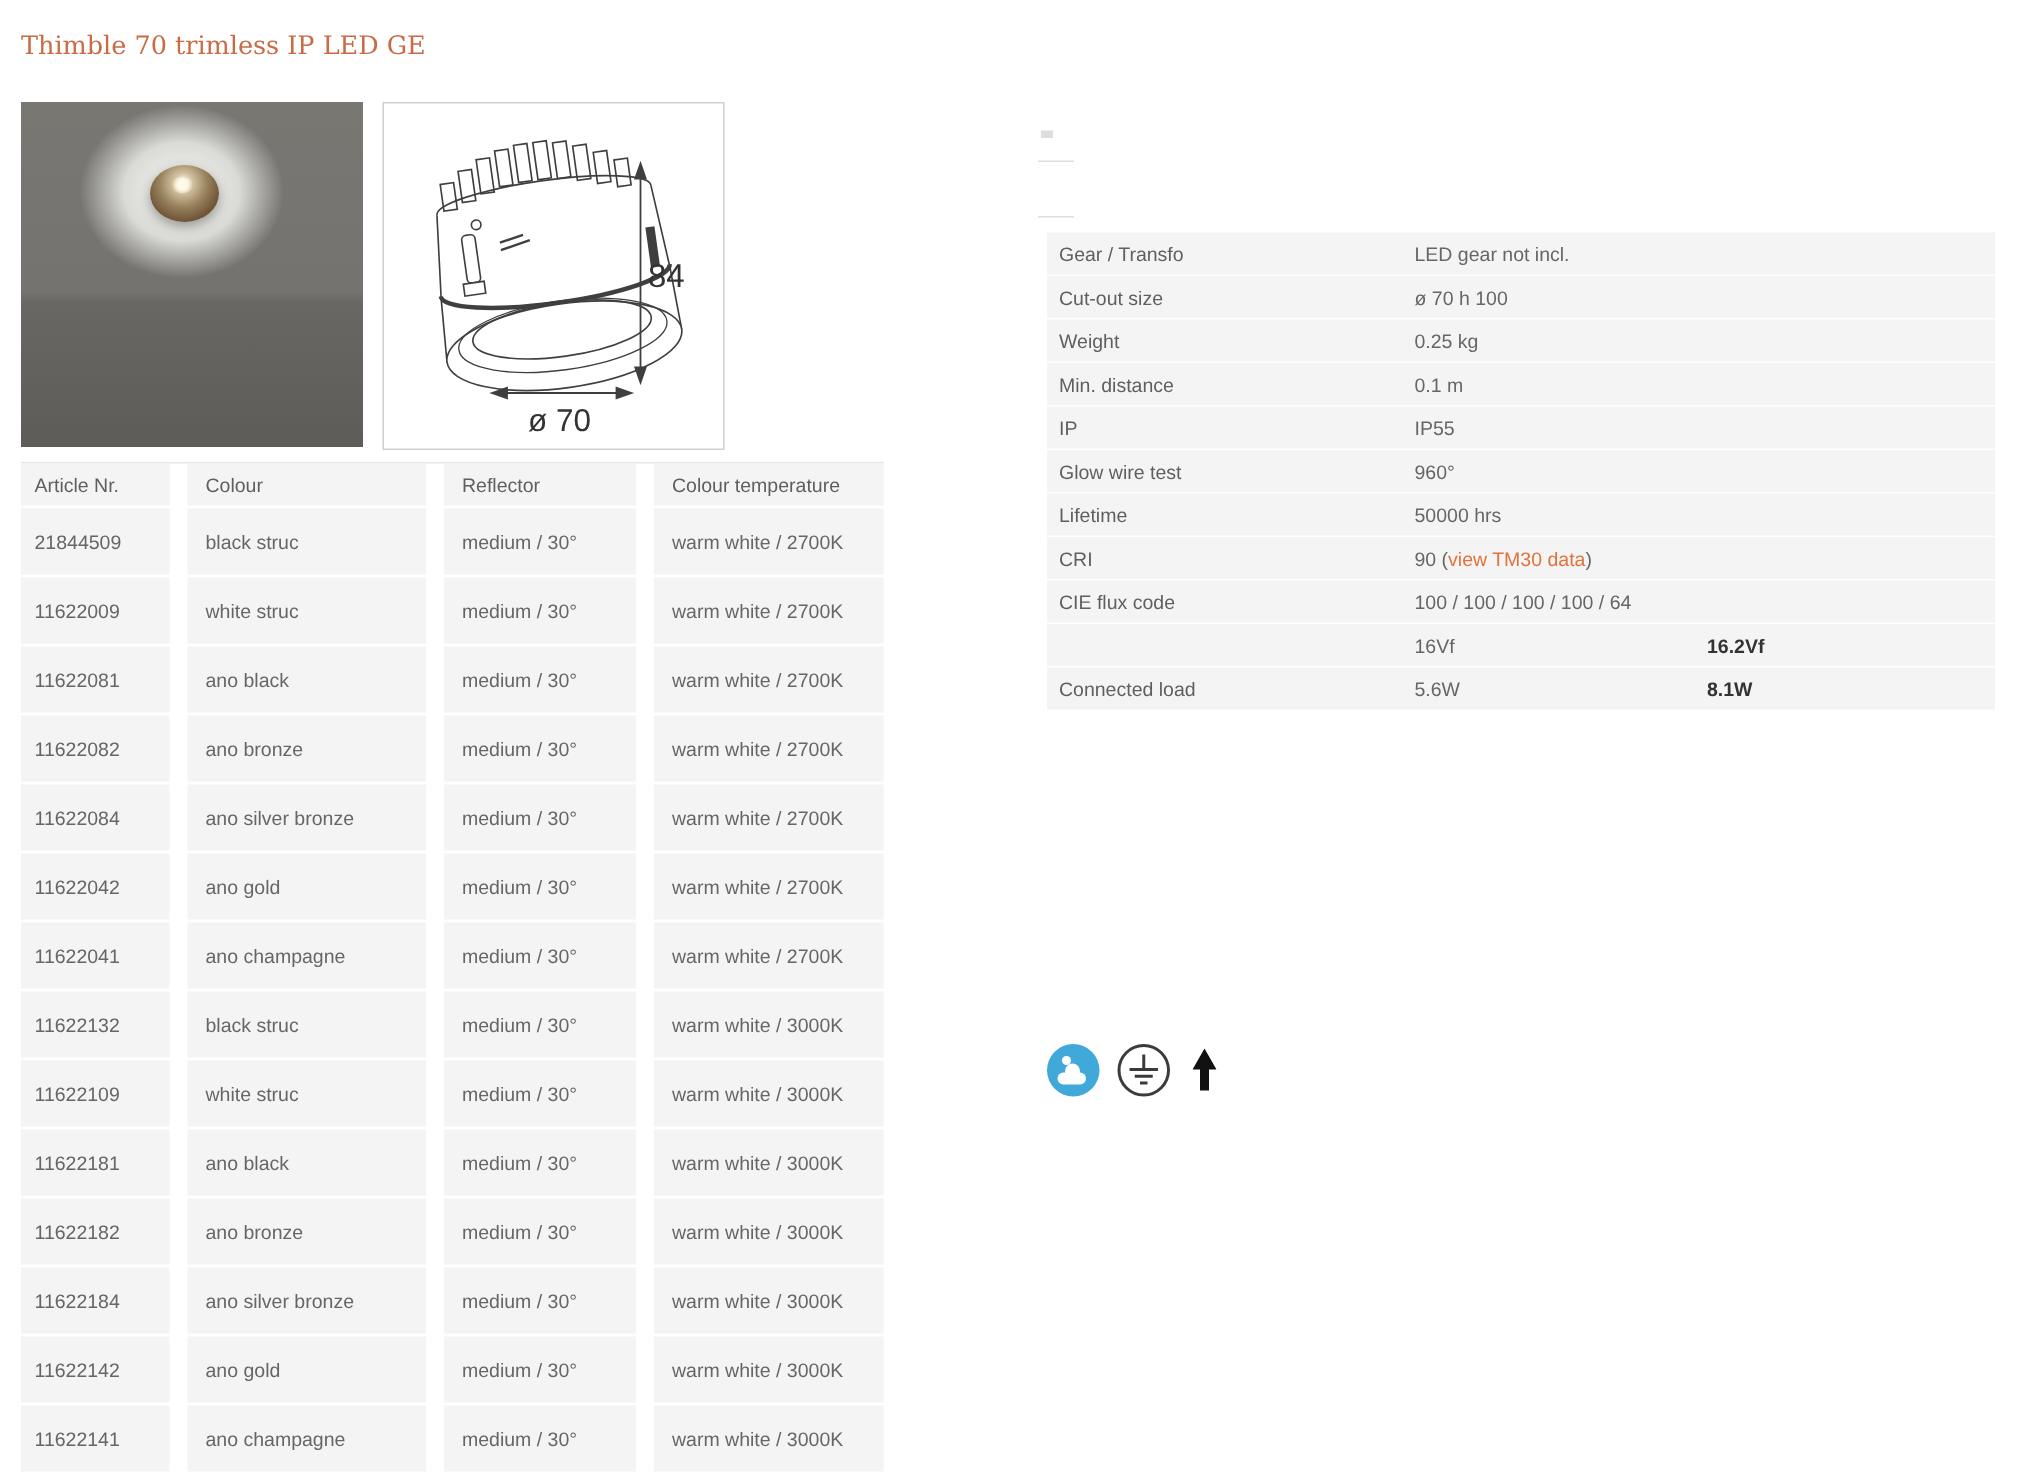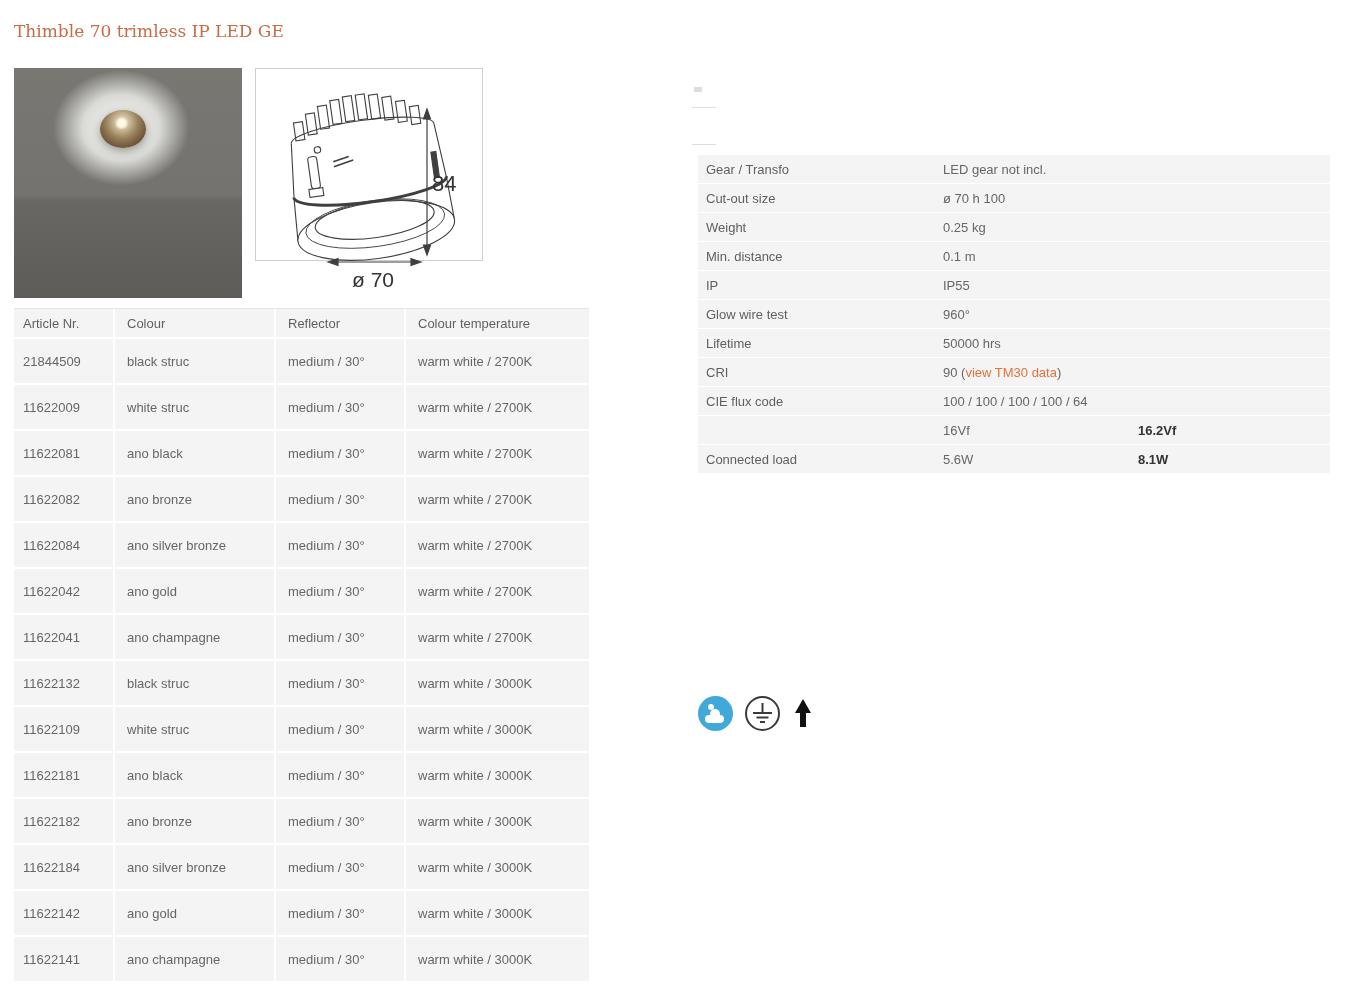--- a/index.html
+++ b/index.html
@@ -15,27 +15,27 @@
      background:
        radial-gradient(ellipse 92px 78px at 47% 26%, rgba(255,255,255,.95) 0%, rgba(246,246,243,.78) 42%, rgba(240,240,237,0) 74%),
        linear-gradient(180deg,#787772 0%,#747370 55%,#686763 58%,#5d5c58 100%)}
   .fixture{position:absolute;left:86px;top:42px;width:46px;height:38px;border-radius:50%;
      background:radial-gradient(circle at 48% 32%, #f7eed8 0 7%, #cebd9c 20%, #97805b 46%, #6e5538 72%, #9b855f 100%);
      box-shadow:0 3px 8px rgba(60,55,45,.45)}
   .fixture-core{position:absolute;left:30%;top:20%;width:34%;height:30%;border-radius:50%;
      background:radial-gradient(circle,#fffbe8 0 30%,rgba(255,250,225,0) 75%)}
 
   
-  .drawbox{position:absolute;left:255px;top:68px;width:228px;height:193px;
+  .drawbox{position:absolute;left:255px;top:68px;width:228px;height:232px;
      border:1px solid #cfcfcf;background:#fff}
   .drawbox svg{display:block}
 
   
   .variants{position:absolute;left:14px;top:308px;width:575px;border-top:1px solid #e5e5e5}
-  .vrow{display:flex;gap:2px;margin-bottom:2px}
+  .vrow{display:flex;gap:12px;margin-bottom:2px}
   .vhead .vcell{height:28px}
   .vbody .vcell{height:44px}
   .vcell{background:#f4f4f4;display:flex;align-items:center;padding-left:12px;color:#666}
   .vcell.c0{width:99px;padding-left:9px}
   .vcell.c1{width:159px}
   .vcell.c2{width:128px}
   .vcell.c3{flex:1}
   .vhead .vcell{color:#5f5f5f}
 
   

